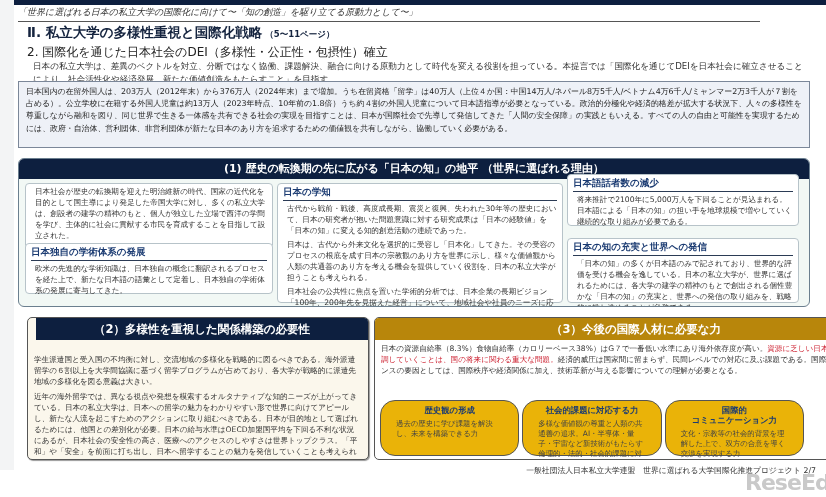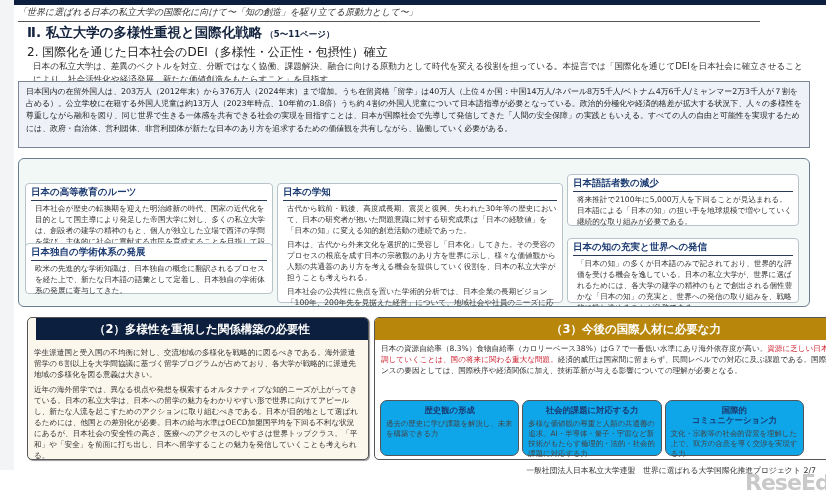--- a/index.html
+++ b/index.html
@@ -17,29 +17,29 @@
 
   .panel1 { position: absolute; left: 18px; top: 158px; width: 792px; height: 149px; border: 1px solid #6b7f8f; border-radius: 6px; background: #f2f8f5; overflow: hidden; }
   .panel-head { height: 20px; background: #0d1f3f; color: #fff; font-size: 11px; font-weight: bold; text-align: center; line-height: 20px; white-space: nowrap; }
   .card { position: absolute; background: #fff; border: 1px solid #b7c3c9; border-radius: 4px; padding: 2px 5px; }
   .card-title { font-size: 9.5px; font-weight: bold; color: #1b3b72; border-bottom: 1.5px solid #2b3b55; padding-bottom: 1px; margin-bottom: 2px; white-space: nowrap; }
   .card-body { font-size: 7.6px; line-height: 11px; color: #333; padding-left: 4px; }
   .card-body p + p { margin-top: 3px; }
 
   .panel2 { position: absolute; left: 27px; top: 317px; width: 342px; height: 143px; border: 1px solid #555; border-radius: 5px; background: #fbf7ec; overflow: hidden; box-shadow: 1px 1px 1px #999; }
   .panel2 .panel-head { background: #0d1f3f; height: 22px; line-height: 22px; font-size: 11.5px; margin-left: 8px; }
-  .panel2 .body { padding: 7px 6px; font-size: 7.6px; line-height: 11px; color: #333; }
+  .panel2 .body { padding: 14px 6px; font-size: 7.6px; line-height: 11px; color: #333; }
   .panel2 .body p + p { margin-top: 4px; }
 
   .panel3 { position: absolute; left: 374px; top: 317px; width: 524px; height: 143px; border: 1px solid #555; border-radius: 5px; background: #fff; overflow: hidden; }
   .panel3 .panel-head { background: #b8860b; height: 22px; line-height: 22px; font-size: 11.5px; }
   .panel3 .body { padding: 3px 6px; font-size: 7.6px; line-height: 11px; color: #333; }
   .panel3 .red { color: #cc1f2f; }
   .skill-row { position: absolute; left: 5px; top: 82px; width: 424px; height: 56px; display: flex; gap: 3px; }
-  .skill { flex: 1; border: 1px solid #555; border-radius: 7px; background: #0ea5e9; padding: 4px 5px; }
+  .skill { flex: 1; border: 1px solid #555; border-radius: 15px; background: #eab308; padding: 4px 15px; }
   .skill-title { font-size: 8.4px; font-weight: bold; color: #1b3b72; text-align: center; line-height: 10px; margin-bottom: 4px; }
   .skill-body { font-size: 7.4px; line-height: 10px; color: #444; }
 
   .footer { position: absolute; right: 10px; top: 465px; font-size: 7.8px; color: #333; white-space: nowrap; }
   .watermark { position: absolute; left: 745px; top: 470px; font-size: 22px; font-weight: bold; color: #c9c9c9; letter-spacing: -1px; font-family: "DejaVu Sans", sans-serif; }
   .watermark-sub { position: absolute; left: 768px; top: 466px; font-size: 5px; color: #aaa; }
 </style>
 </head>
 <body>
 
@@ -53,23 +53,23 @@
     <span>Ⅱ. 私立大学の多様性重視と国際化戦略</span><span class="pages">（5〜11ページ）</span>
   </div>
 
   <div class="sub-title">2. 国際化を通じた日本社会のDEI（多様性・公正性・包摂性）確立</div>
 
   <div class="intro">日本の私立大学は、差異のベクトルを対立、分断ではなく協働、課題解決、融合に向ける原動力として時代を変える役割を担っている。本提言では「国際化を通じてDEIを日本社会に確立させることにより、社会活性化や経済発展、新たな価値創造をもたらすこと」を目指す。</div>
 
   <div class="context-box">日本国内の在留外国人は、203万人（2012年末）から376万人（2024年末）まで増加。うち在留資格「留学」は40万人（上位４か国：中国14万人/ネパール8万5千人/ベトナム4万6千人/ミャンマー2万3千人が７割を占める）。公立学校に在籍する外国人児童は約13万人（2023年時点、10年前の1.8倍）うち約４割の外国人児童について日本語指導が必要となっている。政治的分極化や経済的格差が拡大する状況下、人々の多様性を尊重しながら融和を図り、同じ世界で生きる一体感を共有できる社会の実現を目指すことは、日本が国際社会で先導して発信してきた「人間の安全保障」の実践ともいえる。すべての人の自由と可能性を実現するためには、政府・自治体、営利団体、非営利団体が新たな日本のあり方を追求するための価値観を共有しながら、協働していく必要がある。</div>
 
   <div class="panel1">
+    <div class="panel-head">(1) 歴史の転換期の先に広がる「日本の知」の地平 （世界に選ばれる理由）</div>
 
     <div class="card" style="left:6px; top:24px; width:248px; height:66px;">
-      <div class="card-title">日本の高等教育のルーツ</div>
       <div class="card-body">
         <p>日本社会が歴史の転換期を迎えた明治維新の時代、国家の近代化を目的として国主導により発足した帝国大学に対し、多くの私立大学は、創設者の建学の精神のもと、個人が独立した立場で西洋の学問を学び、主体的に社会に貢献する市民を育成することを目指して設立された。</p>
       </div>
     </div>
 
     <div class="card" style="left:6px; top:84px; width:248px; height:51px;">
       <div class="card-title">日本独自の学術体系の発展</div>
       <div class="card-body">
         <p>欧米の先進的な学術知識は、日本独自の概念に翻訳されるプロセスを経た上で、新たな日本語の語彙として定着し、日本独自の学術体系の発展に寄与してきた。</p>
       </div>

